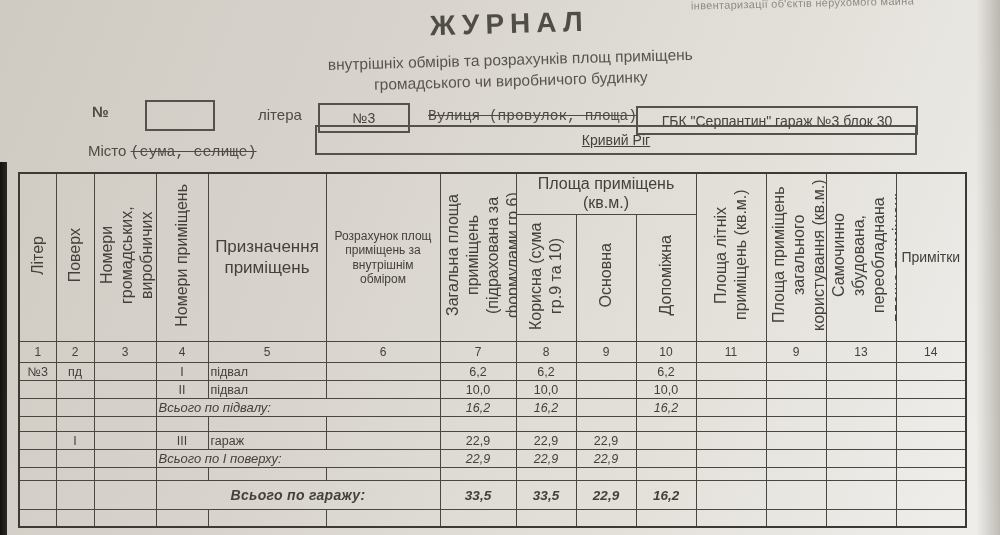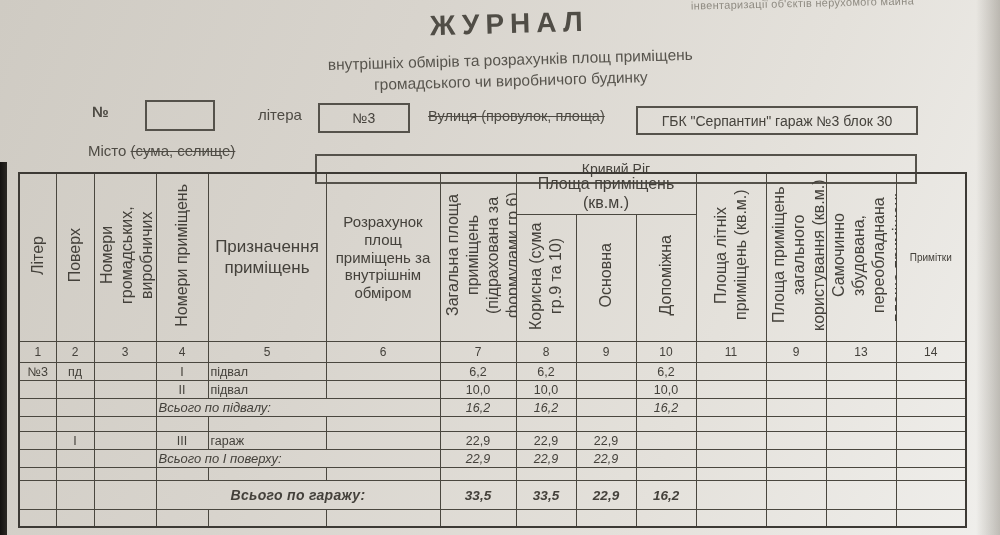--- a/index.html
+++ b/index.html
@@ -16,21 +16,21 @@
   .corner-note{position:absolute;top:-3px;right:86px;font-size:11px;color:#8f8b82;
     transform:rotate(-1.3deg);letter-spacing:.3px;}
   .doc-header{position:absolute;left:250px;top:8px;width:520px;text-align:center;
     transform:rotate(-1.6deg);color:#55524b;}
   .doc-title{font-size:28px;font-weight:bold;letter-spacing:6px;color:#504d46;margin-bottom:9px;}
   .doc-sub{font-size:15.5px;line-height:21px;color:#57544d;}
   .lbl{position:absolute;font-size:15px;color:#4e4b44;white-space:nowrap;}
   .box{position:absolute;border:2px solid #55524b;background:transparent;
     display:flex;align-items:center;justify-content:center;
     font-size:14px;color:#45423c;white-space:nowrap;}
-  .struck{text-decoration:line-through;}
+  .struck{text-decoration:line-through;font-family:Liberation Mono, monospace;}
   table.sheet{position:absolute;left:18px;top:172px;border-collapse:collapse;table-layout:fixed;
     width:947px;border:2px solid #3d3a35;}
   table.sheet th,table.sheet td{border:1px solid #4a473f;padding:0 2px;overflow:hidden;
     font-family:"Liberation Sans",sans-serif;color:#44413b;}
   table.sheet th{font-weight:normal;font-size:16px;vertical-align:middle;text-align:center;line-height:1.18;}
   .vert{writing-mode:vertical-rl;transform:rotate(180deg);display:inline-block;
     max-height:158px;line-height:1.25;}
   .vshort{max-height:118px;}
   .grouphead{font-size:12px;height:40px;}
   .numrow td{height:20px;font-size:12px;text-align:center;color:#4a473f;}
@@ -60,21 +60,21 @@
 <div class="lbl" style="left:92px;top:103px;font-weight:bold;">№</div>
 <div class="box" style="left:145px;top:100px;width:66px;height:27px;"></div>
 
 <div class="lbl" style="left:258px;top:106px;">літера</div>
 <div class="box" style="left:318px;top:103px;width:88px;height:26px;">№3</div>
 
 <div class="lbl struck" style="left:428px;top:108px;font-size:14.5px;">Вулиця (провулок, площа)</div>
 <div class="box" style="left:636px;top:106px;width:278px;height:25px;">ГБК "Серпантин" гараж №3 блок 30</div>
 
 <div class="lbl" style="left:88px;top:142px;"><span>Місто</span> <span class="struck">(сума, селище)</span></div>
-<div class="box" style="left:315px;top:154px;width:598px;height:26px;">Кривий Ріг</div>
+<div class="box" style="left:315px;top:125px;width:598px;height:26px;text-decoration:underline;">Кривий Ріг</div>
 
 <table class="sheet">
   <colgroup>
     <col style="width:37px">
       <col style="width:38px">
       <col style="width:62px">
       <col style="width:52px">
     <col style="width:118px">
       <col style="width:114px">
       <col style="width:76px">
@@ -86,27 +86,27 @@
     <col style="width:70px">
       <col style="width:70px">
   </colgroup>
   <tbody>
   <tr>
     <th rowspan="2"><span class="vert">Літер</span></th>
     <th rowspan="2"><span class="vert">Поверх</span></th>
     <th rowspan="2"><span class="vert">Номери громадських, виробничих приміщень</span></th>
     <th rowspan="2"><span class="vert">Номери приміщень</span></th>
     <th rowspan="2" style="font-size:17px;">Призначення приміщень</th>
-    <th rowspan="2" style="font-size:15px;">Розрахунок площ приміщень за внутрішнім обміром</th>
+    <th rowspan="2" style="font-size:12px;">Розрахунок площ приміщень за внутрішнім обміром</th>
     <th rowspan="2"><span class="vert">Загальна площа приміщень (підрахована за формулами гр.6) (кв.м.)</span></th>
     <th colspan="3" class="grouphead">Площа приміщень (кв.м.)</th>
     <th rowspan="2"><span class="vert">Площа літніх приміщень (кв.м.)</span></th>
     <th rowspan="2"><span class="vert">Площа приміщень загального користування (кв.м.)</span></th>
     <th rowspan="2"><span class="vert">Самочинно збудована, переобладнана площа приміщень (кв.м.)</span></th>
-    <th rowspan="2" style="font-size:10px;">Примітки</th>
+    <th rowspan="2" style="font-size:14px;">Примітки</th>
   </tr>
   <tr>
     <th style="height:126px;"><span class="vert vshort">Корисна (сума гр.9 та 10)</span></th>
     <th><span class="vert vshort">Основна</span></th>
     <th><span class="vert vshort">Допоміжна</span></th>
   </tr>
   <tr class="numrow">
     <td>1</td>
     <td>2</td>
     <td>3</td>

